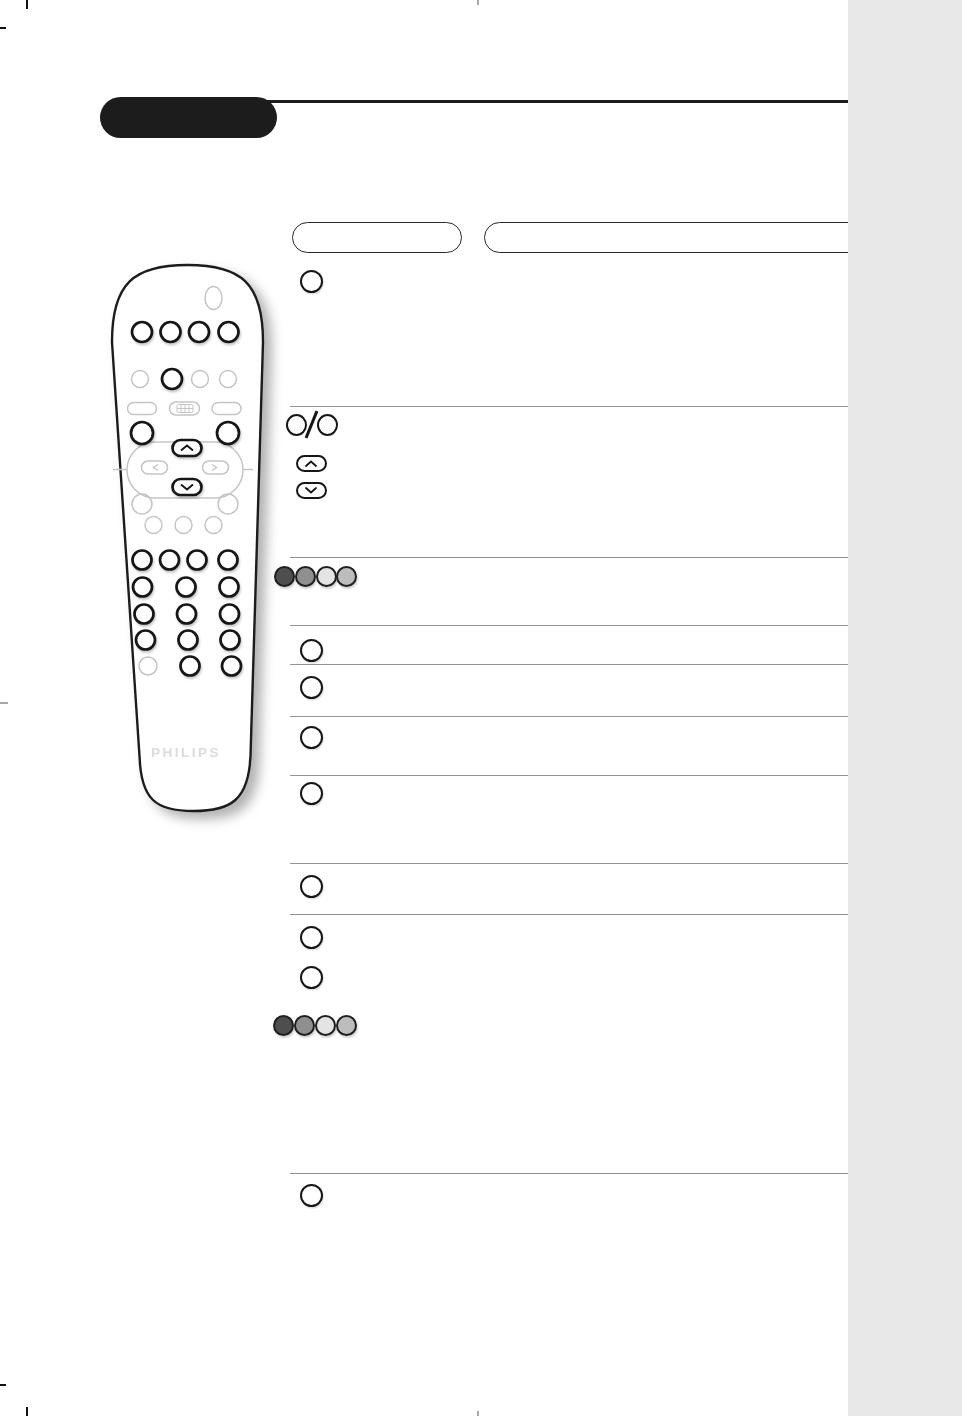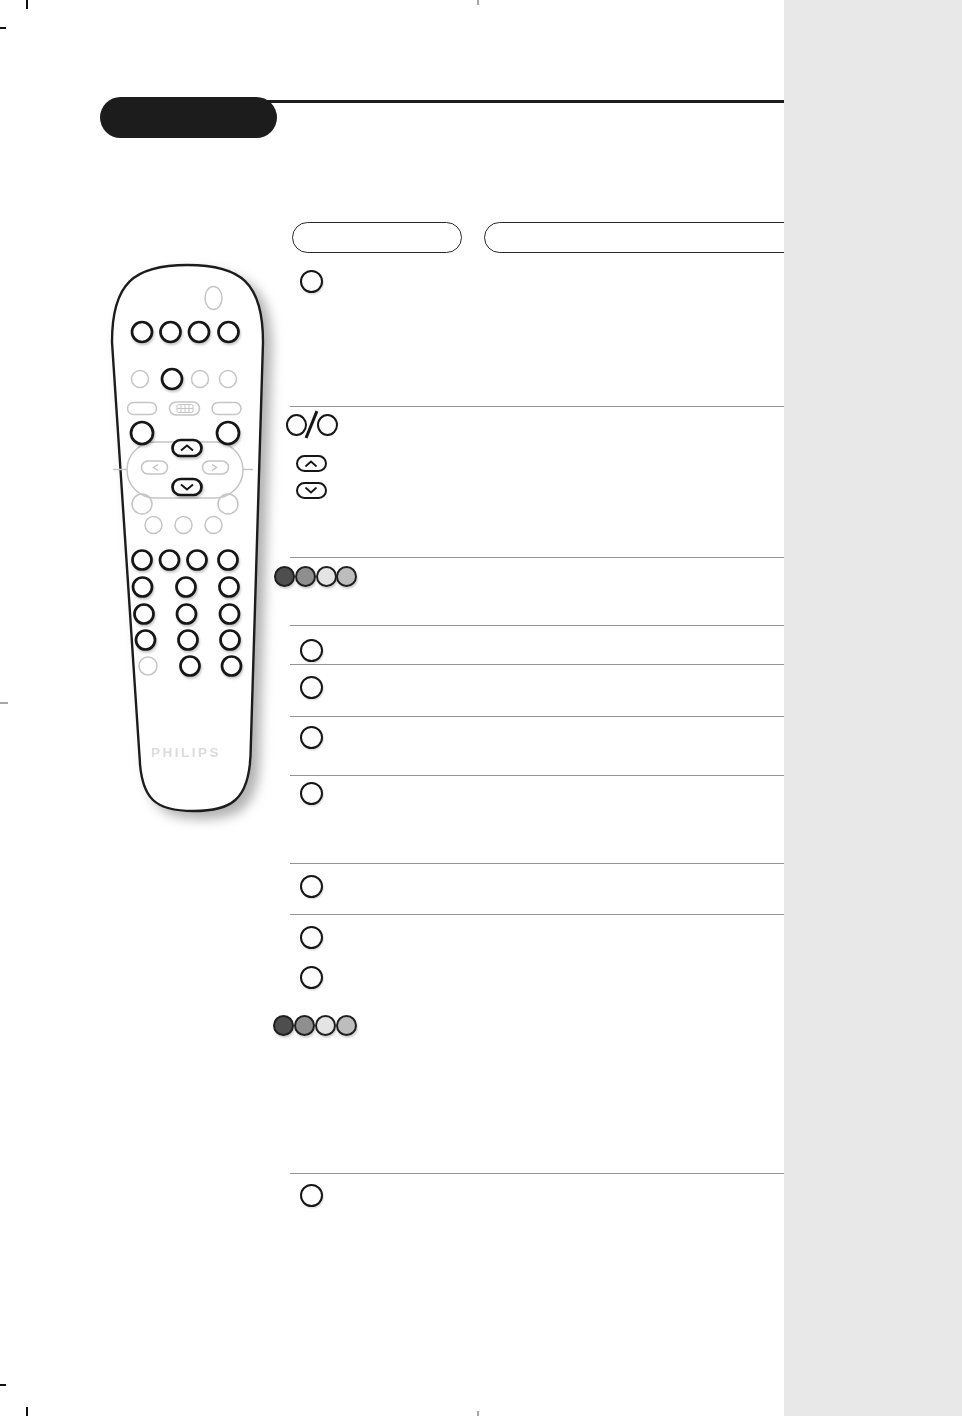--- a/index.html
+++ b/index.html
@@ -1,18 +1,18 @@
 <!DOCTYPE html>
 <html><head>
 <meta charset="utf-8">
 <style>
   html,body{margin:0;padding:0;background:#e8e8e8;}
   .page{
     position:relative;
-    width:784px;height:1416px;
+    width:848px;height:1416px;
     background:#ffffff;
     overflow:hidden;
     font-family:"Liberation Sans", sans-serif;
   }
   
   .cm{position:absolute;background:#111;}
   .cm.faint{background:#a8a8a8;}
   .cm.fainter{background:#c9c9c9;}
 
   

